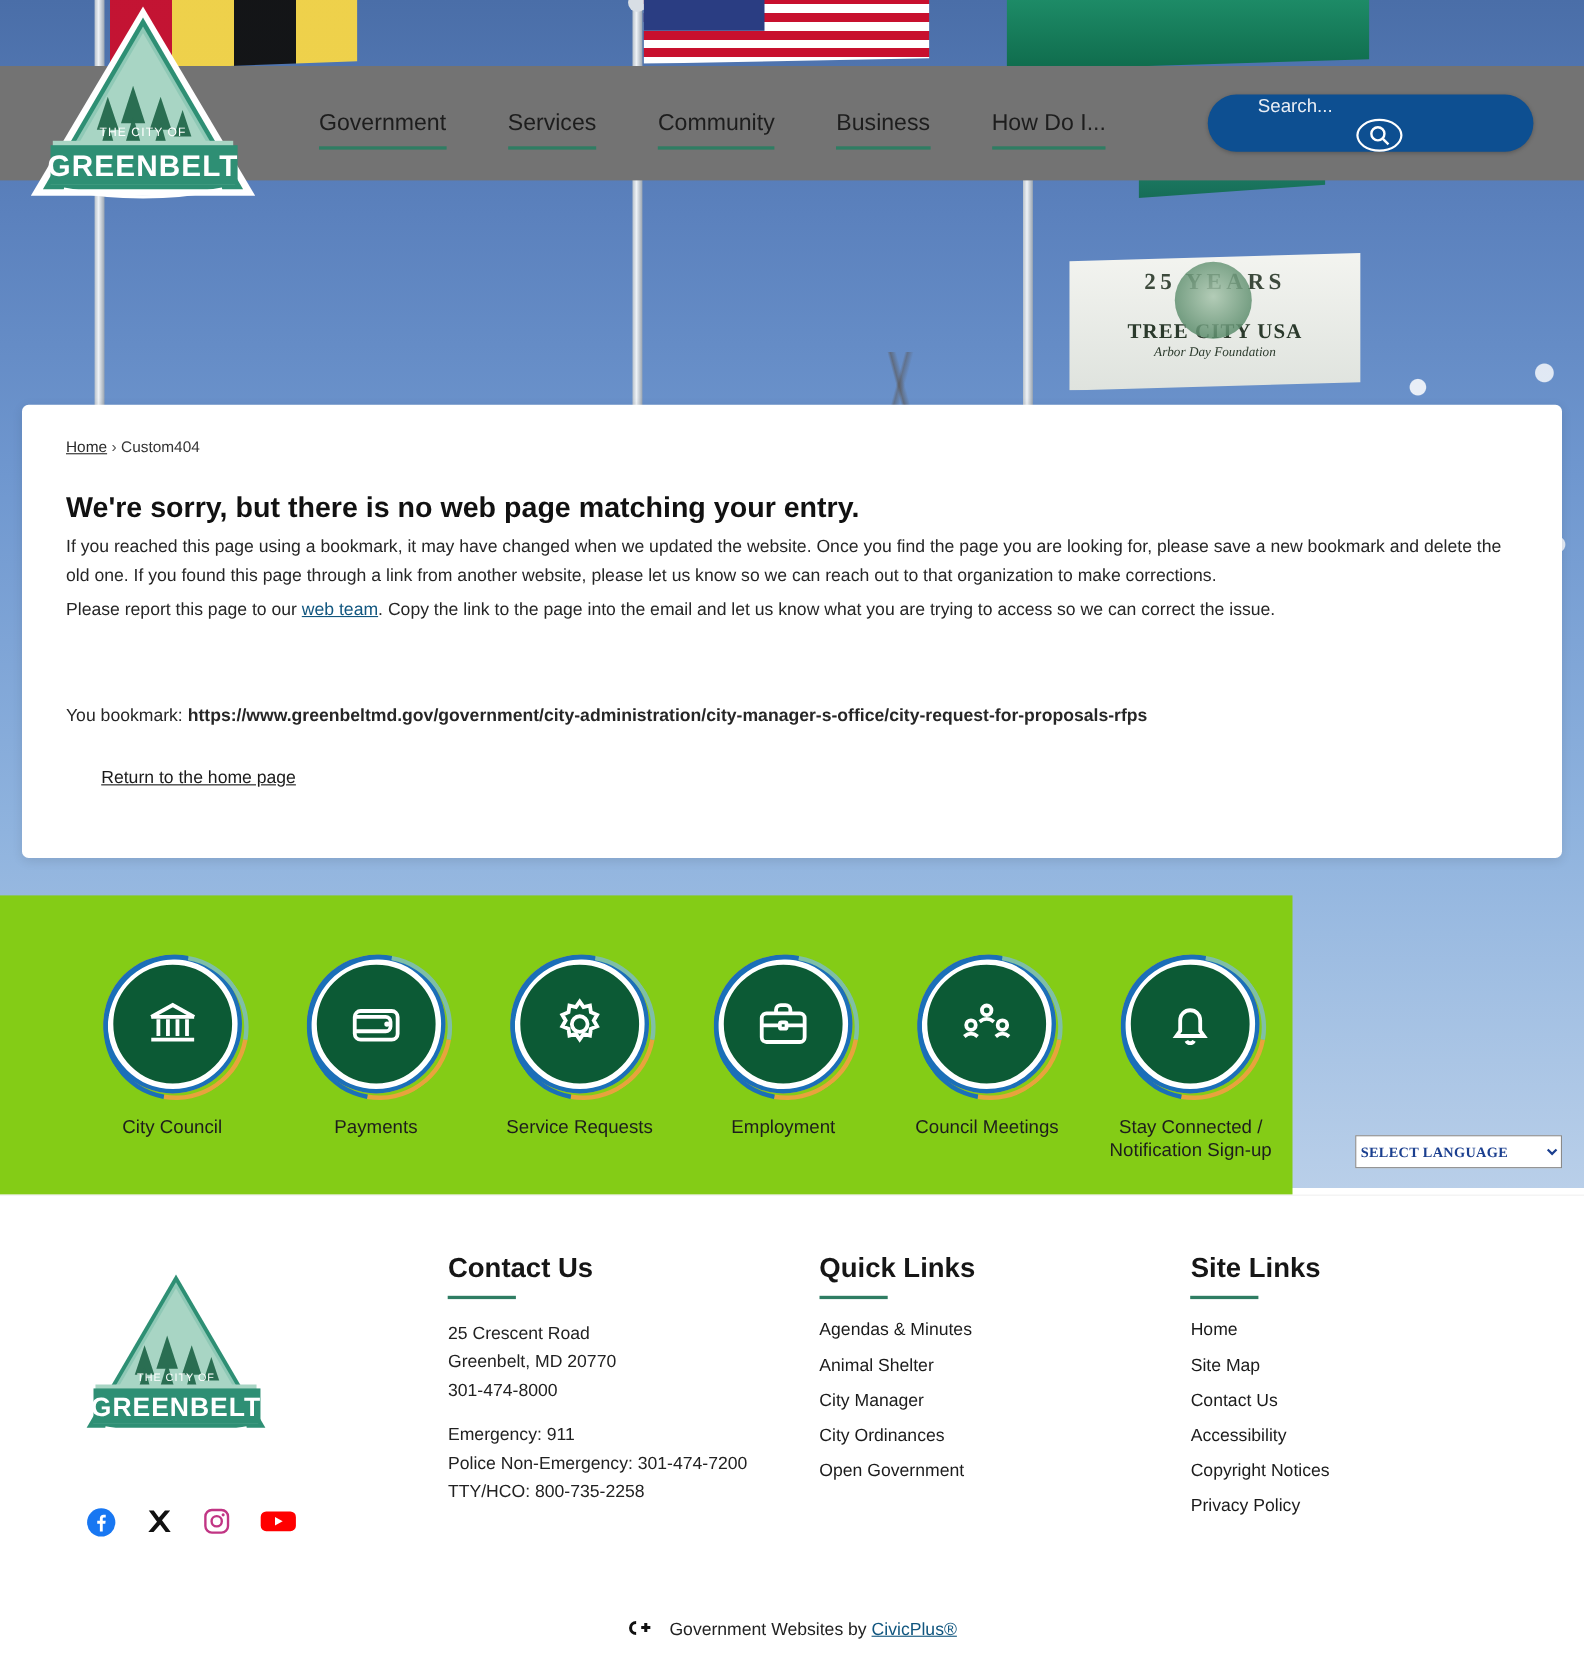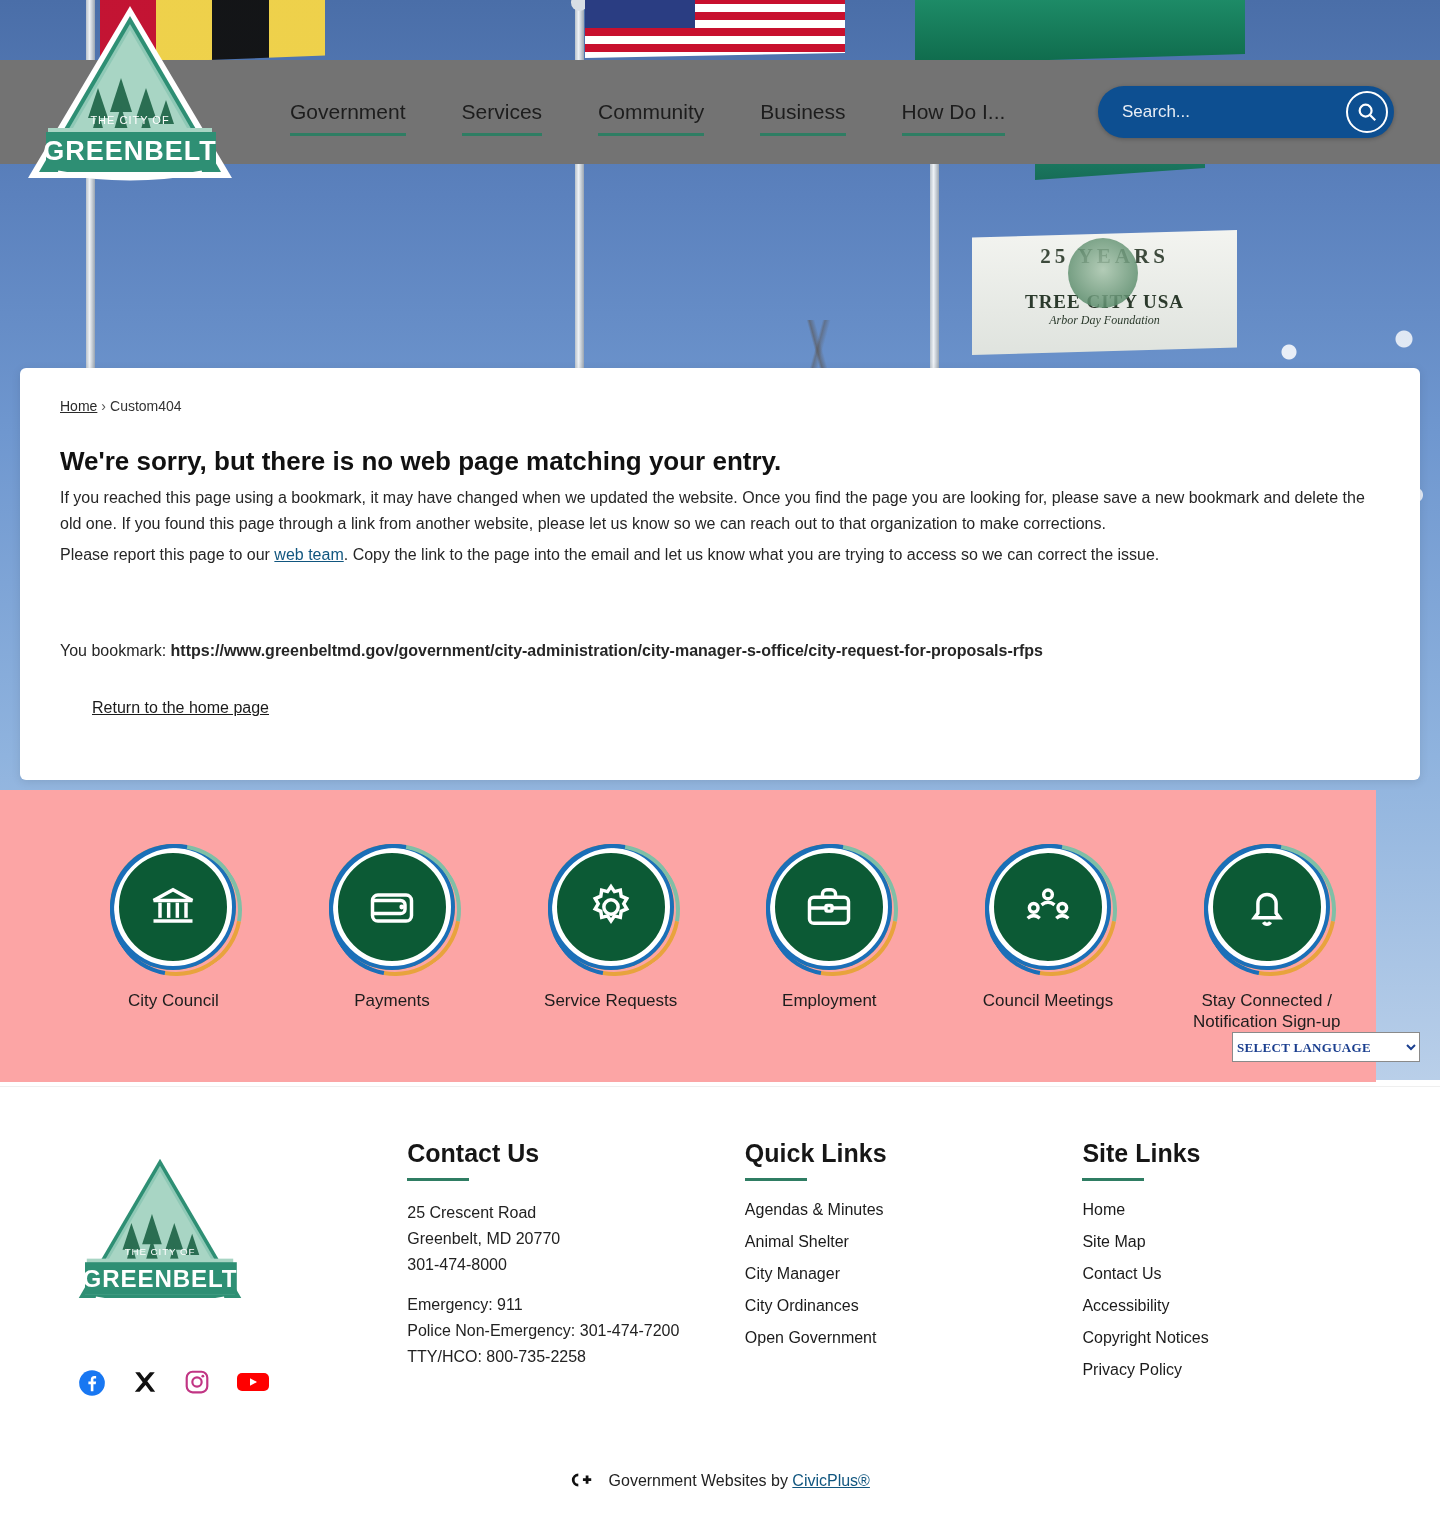--- a/index.html
+++ b/index.html
@@ -101,20 +101,21 @@
   .nav a:after {
     content:""; position:absolute; left:28px; right:28px; bottom:-12px; height:3px;
     background:#2f7d63;
   }
   .searchwrap {
     margin-left:auto; margin-right:46px;
     width:296px; height:52px; border-radius:26px;
     background:#0d4f91;
     display:flex; align-items:center; padding:0 6px 0 22px;
     box-shadow:0 1px 4px rgba(0,0,0,.25);
+    flex-direction:column;
   }
   .searchwrap input {
     flex:1; border:none; outline:none; background:transparent;
     color:#fff; font-size:17px; font-family:"Liberation Sans", sans-serif;
   }
   .searchwrap input::placeholder { color:#e9eef5; }
   .searchbtn {
     width:42px; height:42px; border-radius:50%;
     background:#0d4f91; border:2px solid #fff;
     display:flex; align-items:center; justify-content:center;
@@ -145,22 +146,22 @@
   .card p a { color:#11567f; text-decoration:underline; }
   .entered { margin-top:70px !important; font-size:16px; }
   .entered b { font-weight:bold; }
   .returnlink {
     display:inline-block; margin-top:30px; font-size:16px;
     color:#1a1a1a; text-decoration:underline;margin-left:32px;
   }
 
   
   .quickband {
-    position:absolute; left:0; top:790px; width:1376px; height:292px;
-    background:#fca5a5;
+    position:absolute; left:0; top:814px; width:1175px; height:292px;
+    background:#84cc16;
     z-index:10;
   }
   .quickrow { display:flex; padding:58px 0 0 64px; gap:0; }
   .qitem { width:233px; text-align:center; }
   .qcircle {
     width:118px; height:118px; border-radius:50%;
     margin:0 auto;
     background:#0c5a35;
     border:5px solid #fff;
     box-shadow:0 0 0 4px #1b6fb8, 0 0 0 4px #e8a33d;

